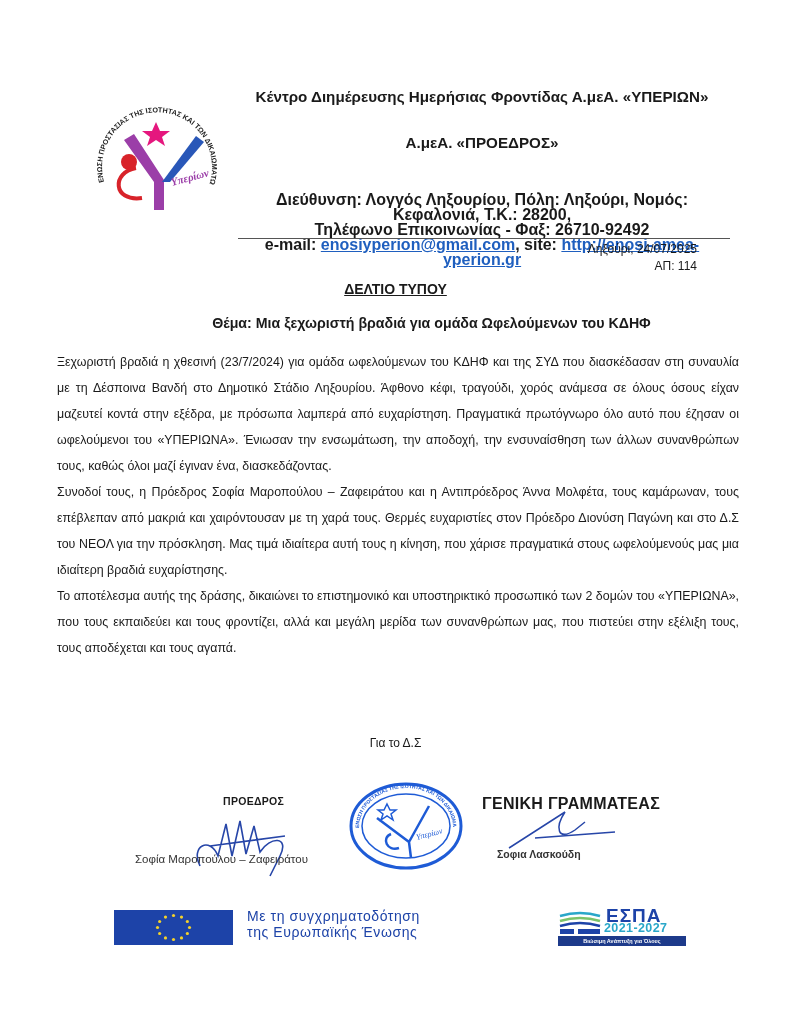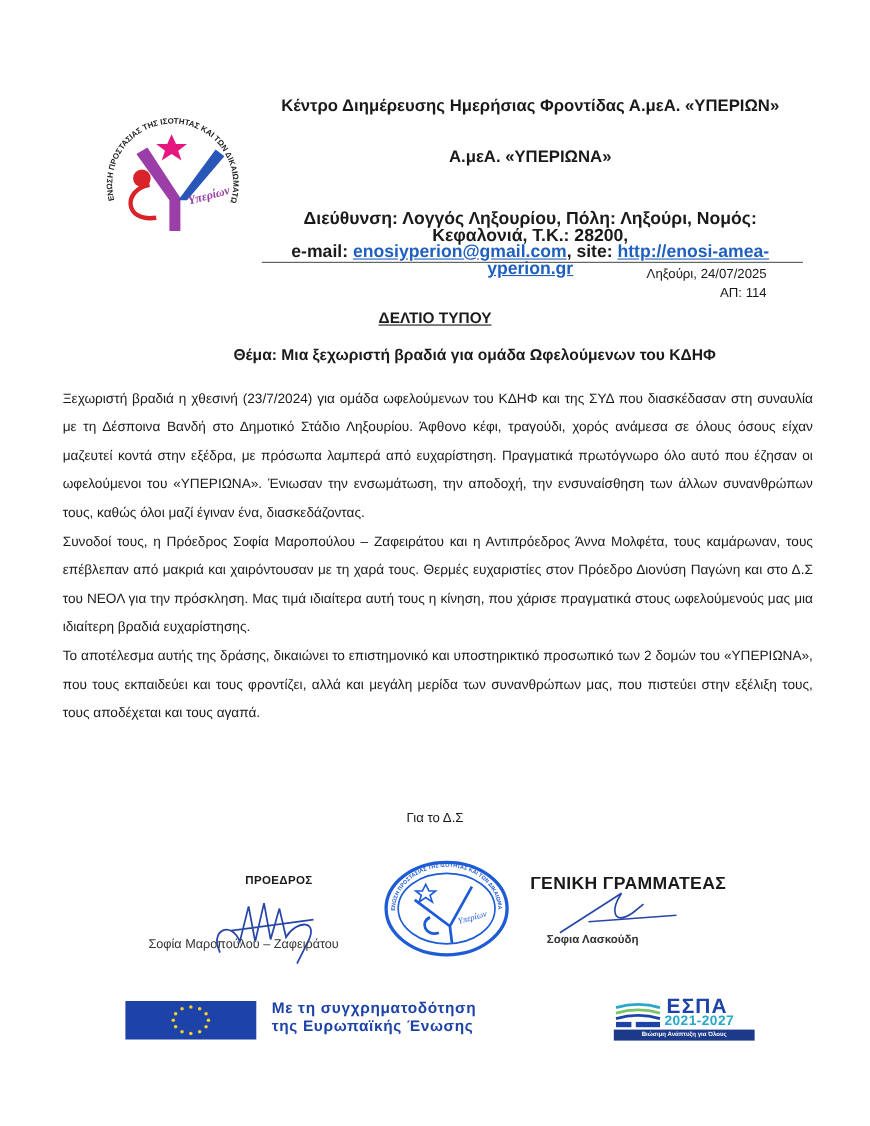--- a/index.html
+++ b/index.html
@@ -34,21 +34,21 @@
 
   .sig-left-title { position: absolute; left: 223px; top: 795px; font-weight: bold; font-size: 10.5px; letter-spacing: 0.3px; }
   .sig-right-title { position: absolute; left: 482px; top: 795px; font-weight: bold; font-size: 16px; letter-spacing: 0.3px; }
   .sig-left-name { position: absolute; left: 135px; top: 853px; font-size: 11.5px; color: #333; }
   .sig-right-name { position: absolute; left: 497px; top: 848px; font-weight: bold; font-size: 10.5px; color: #333; }
   .sig-left-scrawl { position: absolute; left: 190px; top: 806px; width: 110px; height: 75px; }
   .sig-right-scrawl { position: absolute; left: 505px; top: 802px; width: 120px; height: 52px; }
   .stamp { position: absolute; left: 347px; top: 778px; width: 118px; height: 92px; }
 
   .eu-flag { position: absolute; left: 114px; top: 910px; width: 119px; height: 35px; background: #1d43a8; }
-  .eu-text { position: absolute; left: 247px; top: 908px; font-weight: bold; color: #1d43a8;
+  .eu-text { position: absolute; left: 247px; top: 908px; font-weight: normal; color: #1d43a8;
              font-size: 14px; line-height: 16px; letter-spacing: 0.6px; }
   .espa { position: absolute; left: 558px; top: 908px; width: 128px; height: 38px; }
   .espa-word { position: absolute; left: 48px; top: -3px; font-weight: bold; font-size: 19px; color: #1d43a8; letter-spacing: 1px; }
   .espa-years { position: absolute; left: 46px; top: 13px; font-weight: bold; font-size: 12.5px; color: #2aa7c9; letter-spacing: 0.4px; }
   .espa-tag { position: absolute; left: 0; top: 28px; width: 128px; height: 10px; background: #1d3a8a; color: #fff;
               font-size: 5.5px; line-height: 10px; text-align: center; font-weight: bold; }
   .espa-waves { position: absolute; left: 0; top: 2px; width: 44px; height: 24px; }
 </style>
 </head>
 <body>
@@ -63,24 +63,25 @@
   <polygon points="72,40 76,49 86,49 78,55 81,64 72,58 63,64 66,55 58,49 68,49" fill="#e5177e"></polygon>
   <polygon points="40,58 50,52 80,98 80,128 70,128 70,100" fill="#9b3ea8"></polygon>
   <polygon points="112,54 120,60 86,100 78,100" fill="#2957b8"></polygon>
   <circle cx="45" cy="80" r="8" fill="#d8232a"></circle>
   <path d="M 52 86 C 28 90, 28 120, 58 116" stroke="#d8232a" stroke-width="4" fill="none"></path>
   <text x="88" y="104" font-size="11" font-style="italic" font-weight="bold" fill="#9b3ea8" font-family="Liberation Serif, serif" transform="rotate(-15 88 104)">Υπερίων</text>
 </svg>
 
 <div class="hdr-line1">Κέντρο Διημέρευσης Ημερήσιας Φροντίδας Α.μεΑ. «ΥΠΕΡΙΩΝ»</div>
 <div class="hdr-line2">
-  <div>Α.μεΑ. «ΥΠΕΡΙΩΝΑ»</div>
+  <div>Α.μεΑ. «ΠΡΟΕΔΡΟΣ»</div>
 </div>
 <div class="hdr-contact">
   <div>Διεύθυνση: Λογγός Ληξουρίου, Πόλη: Ληξούρι, Νομός: Κεφαλονιά, Τ.Κ.: 28200,</div>
+  <div>Τηλέφωνο Επικοινωνίας - Φαξ: 26710-92492</div>
   <div><span>e-mail: </span><a>enosiyperion@gmail.com</a><span>, site: </span><a>http://enosi-amea-yperion.gr</a></div>
 </div>
 <div class="hdr-rule"></div>
 
 <div class="date">Ληξούρι, 24/07/2025</div>
 <div class="ap">ΑΠ: 114</div>
 
 <div class="doc-title">ΔΕΛΤΙΟ ΤΥΠΟΥ</div>
 <div class="subject">Θέμα:  Μια ξεχωριστή βραδιά για ομάδα Ωφελούμενων του ΚΔΗΦ</div>
 

